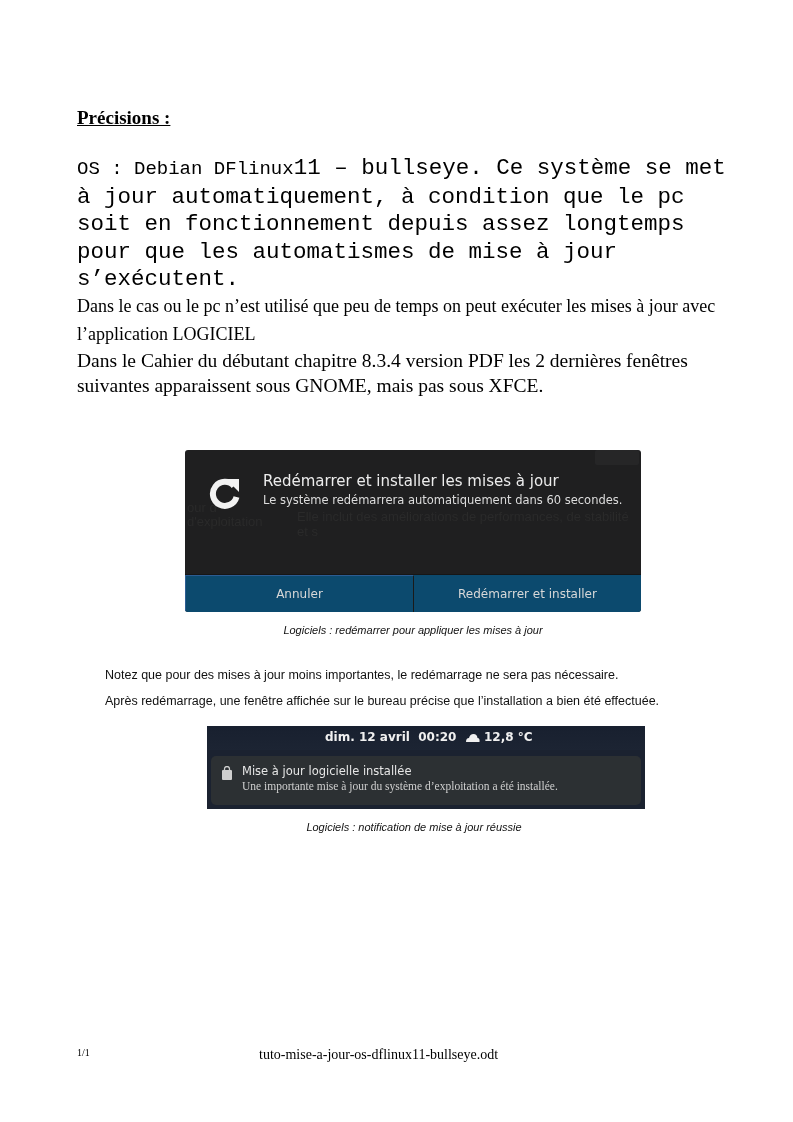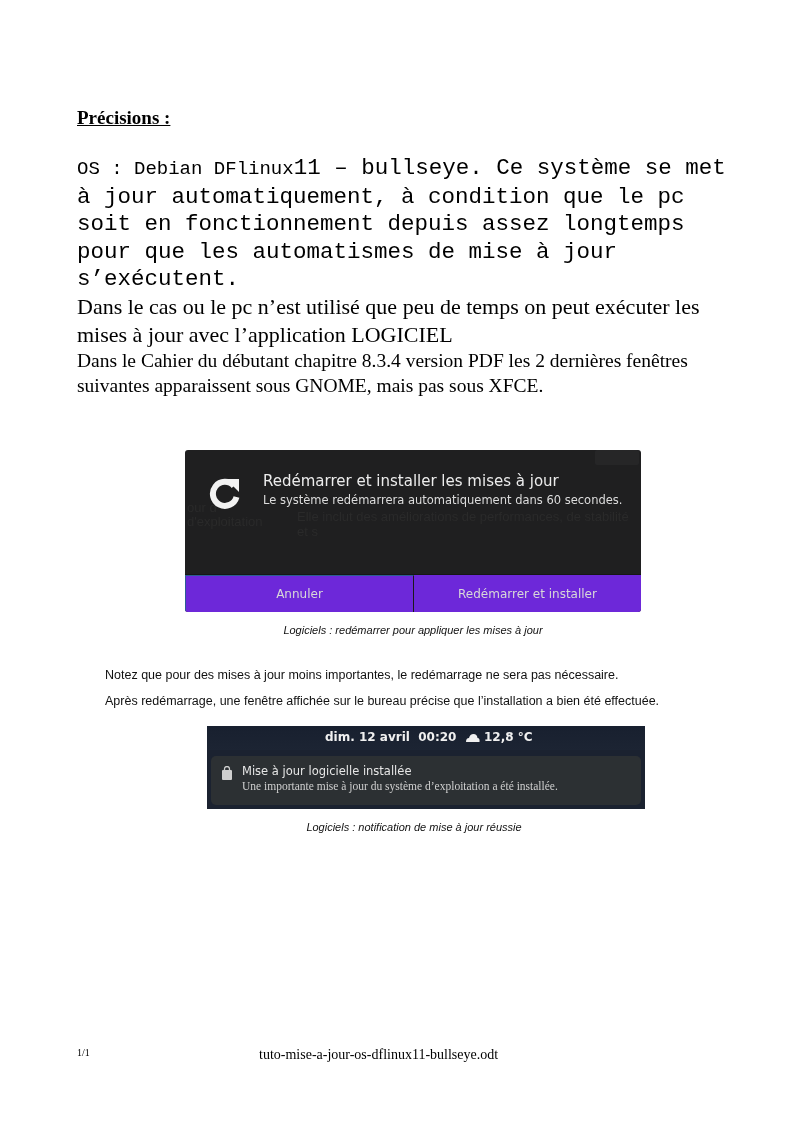--- a/index.html
+++ b/index.html
@@ -1,31 +1,31 @@
 <!DOCTYPE html>
 <html><head>
   <meta charset="utf-8">
   <style>
     html, body { margin: 0; padding: 0; background: #ffffff; }
     body { width: 793px; height: 1122px; position: relative; overflow: hidden; font-family: "Liberation Serif", serif; color: #000; }
     .abs { position: absolute; }
     .heading { left: 77px; top: 107px; font-size: 19px; font-weight: bold; text-decoration: underline; }
     .para1 { left: 77px; top: 155px; width: 650px; font-size: 22.5px; line-height: 27.5px; font-family: Liberation Mono, monospace; }
     .para1 .small { font-size: 19px; }
-    .para2 { left: 77px; top: 293px; width: 650px; font-size: 22px; line-height: 27.5px; }
+    .para2 { left: 77px; top: 293px; width: 650px; font-size: 18px; line-height: 27.5px; }
     .para3 { left: 77px; top: 348px; width: 650px; font-size: 19.5px; line-height: 25px; }
 
     .dialog { left: 185px; top: 450px; width: 456px; height: 162px; background: #1f1f20; border-radius: 3px; overflow: hidden; }
     .dialog .ghost { position: absolute; font-family: Liberation Sans, sans-serif; font-size: 13px; color: #2a2a2a; }
     .dialog .topright { position: absolute; right: 2px; top: 0; width: 44px; height: 15px; background: #262627; border-radius: 2px; }
     .dialog .refresh { position: absolute; left: 22px; top: 26px; width: 36px; height: 36px; }
     .dialog .title { position: absolute; left: 78px; top: 22px; font-family: "DejaVu Sans", sans-serif; font-size: 15px; color: #ececec; white-space: nowrap; }
     .dialog .subtitle { position: absolute; left: 78px; top: 43px; font-family: "DejaVu Sans", sans-serif; font-size: 11.5px; color: #dcdcdc; white-space: nowrap; }
     .dialog .btns { position: absolute; left: 0; top: 124px; width: 456px; height: 38px; display: flex; border-top: 1px solid #161616; }
-    .dialog .btn { flex: 1; display: flex; align-items: center; justify-content: center; background: #6d28d9; color: #d8d8d8; font-family: "DejaVu Sans", sans-serif; font-size: 12px; box-sizing: border-box; }
+    .dialog .btn { flex: 1; display: flex; align-items: center; justify-content: center; background: #0c4a6e; color: #d8d8d8; font-family: "DejaVu Sans", sans-serif; font-size: 12px; box-sizing: border-box; }
     .dialog .btn.cancel { border: 1px solid #2c5d93; border-right: 1px solid #1a1a1a; }
     .caption { font-family: "Liberation Sans", sans-serif; font-style: italic; font-size: 11px; color: #111; text-align: center; }
     .cap1 { left: 185px; top: 624px; width: 456px; }
     .note { font-family: "Liberation Sans", sans-serif; font-size: 12.5px; color: #111; left: 105px; white-space: nowrap; }
     .note1 { top: 668px; }
     .note2 { top: 694px; }
 
     .notif { left: 195px; top: 726px; width: 438px; height: 83px; background: #1b2230; overflow: hidden; margin-left: 12px; }
     .notif .topbar { position: absolute; left: 0; top: 0; width: 438px; height: 24px; background: linear-gradient(#18202f, #1c2433); }
     .notif .date { position: absolute; left: 118px; top: 4px; font-family: "DejaVu Sans", sans-serif; font-size: 12px; font-weight: bold; color: #f0f0f0; white-space: nowrap; }

